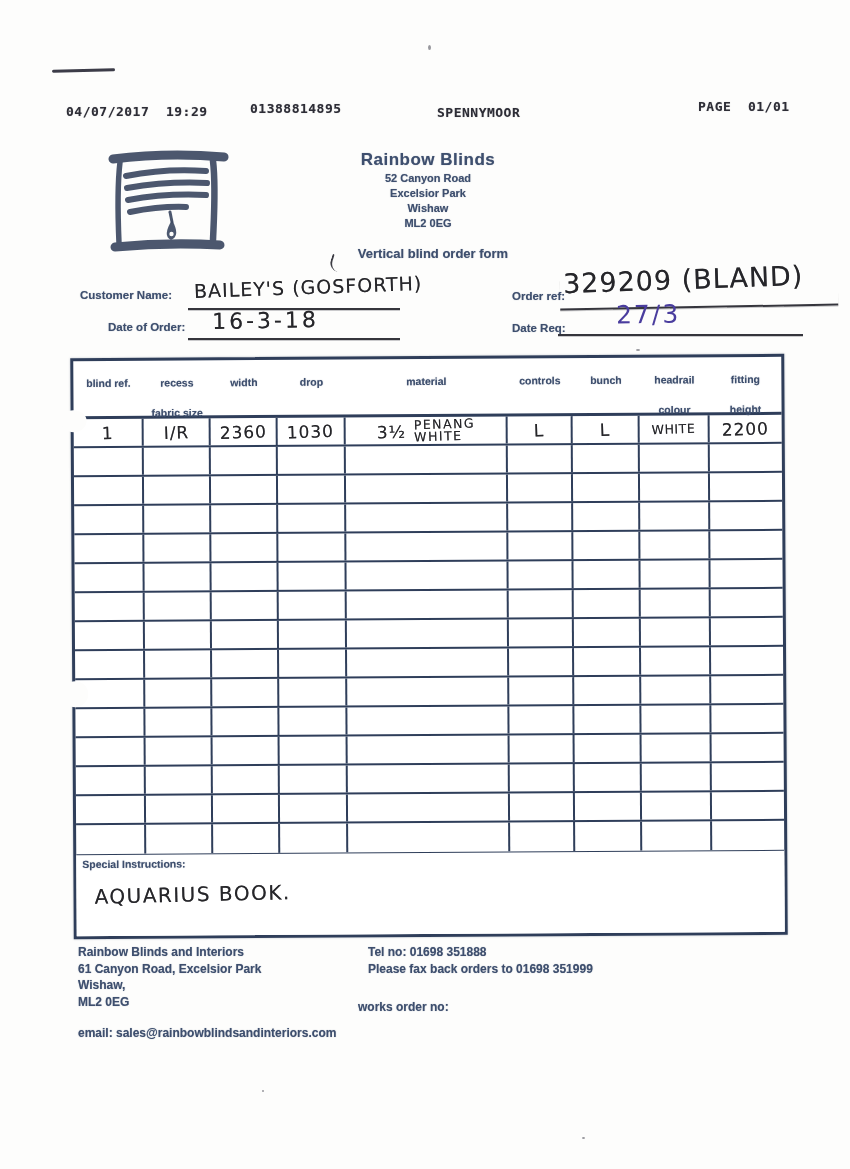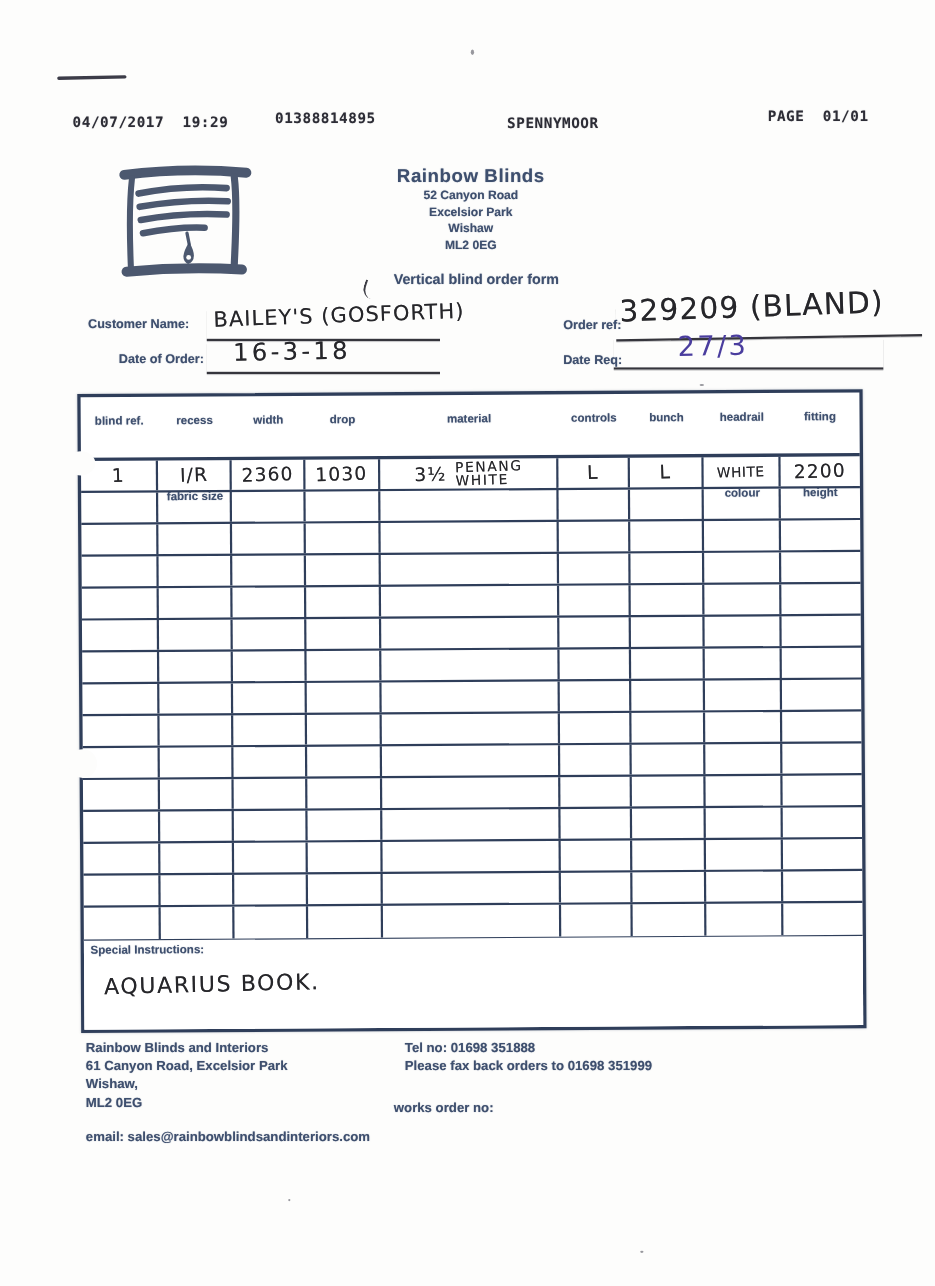--- a/index.html
+++ b/index.html
@@ -57,21 +57,20 @@
     background:#fff;
     transform:rotate(-0.35deg);
     box-shadow:0 0 2px rgba(47,62,90,.35);
   }
   .cols{display:grid;grid-template-columns:70px 67px 67px 68px 162px 65px 67px 70px auto;}
   .thead{border-bottom:3px solid var(--border);height:58px;}
   .th{
     display:flex;flex-direction:column;justify-content:space-between;
     align-items:center;padding:16px 0 3px 0;
     font-size:10.5px;
-    gap:39px;
   }
   .th .sub{font-size:10.5px;margin-top:18px;}
   .grid-row{height:29px;border-bottom:2px solid var(--border);}
   .grid-row:last-child{border-bottom:none;}
   .gc{
     border-right:2px solid var(--border);
     display:flex;align-items:center;justify-content:center;
     overflow:visible;
   }
   .gc:last-child{border-right:none;}
@@ -104,21 +103,21 @@
 <div class="abs pen-dash"></div>
 <div class="abs pen-comma"></div>
 <div class="speck" style="left:428px;top:45px;width:3px;height:5px;"></div>
 <div class="speck" style="left:636px;top:349px;width:4px;height:2px;"></div>
 <div class="speck" style="left:753px;top:592px;width:2px;height:2px;"></div>
 <div class="speck" style="left:262px;top:1090px;width:2px;height:2px;"></div>
 <div class="speck" style="left:582px;top:1137px;width:3px;height:2px;"></div>
 
 <div class="abs fax" style="left:66px;top:104px;">04/07/2017  19:29</div>
 <div class="abs fax" style="left:250px;top:101px;">01388814895</div>
-<div class="abs fax" style="left:437px;top:105px;margin-left:24px;">SPENNYMOOR</div>
+<div class="abs fax" style="left:437px;top:105px;">SPENNYMOOR</div>
 <div class="abs fax" style="left:698px;top:99px;">PAGE  01/01</div>
 
 <div class="abs" style="left:106px;top:148px;">
   <svg width="126" height="108" viewBox="0 0 126 108">
     <g fill="none" stroke="#3d4a63" stroke-linecap="round" opacity="0.92">
       <path d="M7 11 Q 62 4 118 9" stroke-width="9"></path>
       <path d="M9 99 Q 62 94 114 97" stroke-width="9"></path>
       <path d="M14 14 C 11 40 12 72 13 95" stroke-width="5.5"></path>
       <path d="M107 13 C 110 38 108 68 107 92" stroke-width="6.5"></path>
       <path d="M20 28 Q 60 20 100 23" stroke-width="6"></path>

